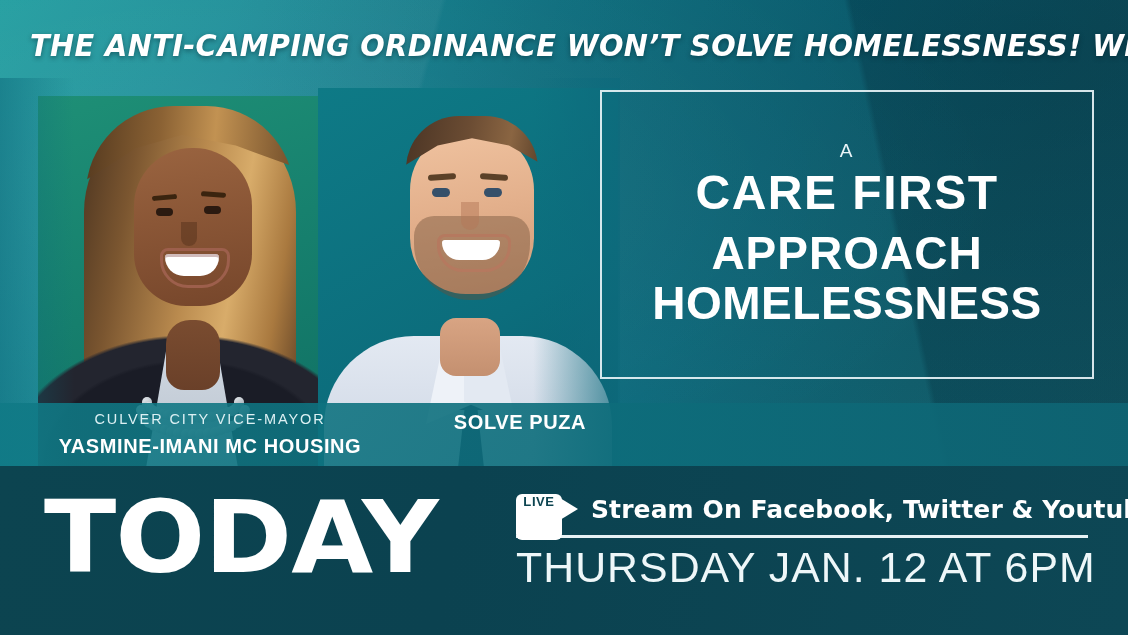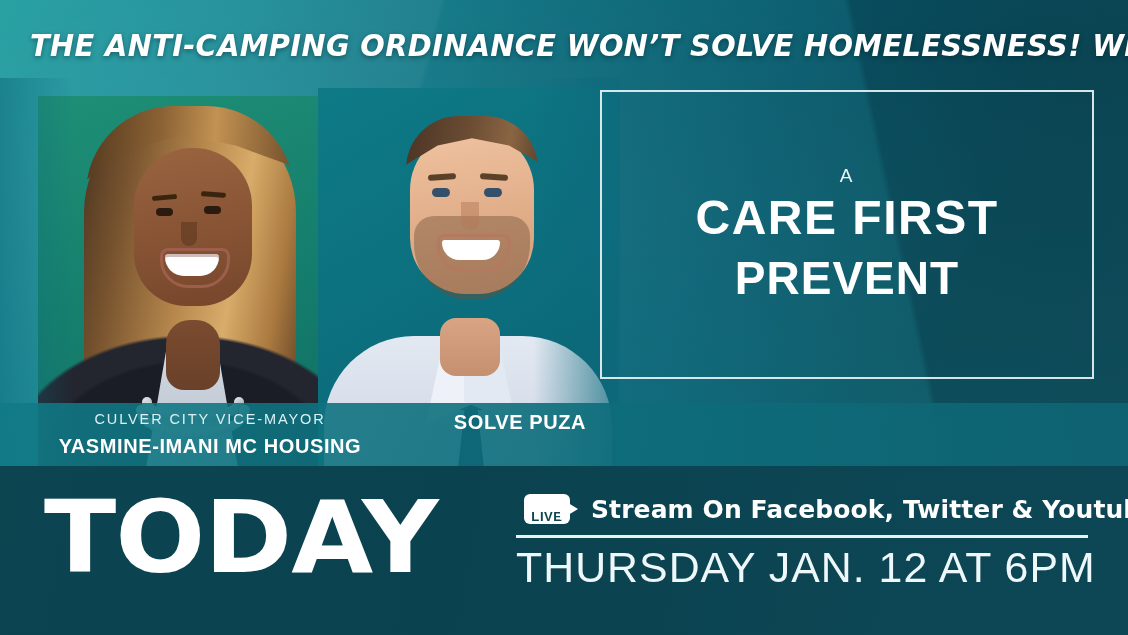--- a/index.html
+++ b/index.html
@@ -167,23 +167,23 @@
     font-family:"DejaVu Sans",sans-serif;
     font-size:100px;font-weight:700;color:#fff;line-height:1;
     letter-spacing:-1px;transform:scaleX(1.06);transform-origin:left top;
   }
   .streamwrap{position:absolute;left:516px;top:28px;width:572px;}
   .streamrow{display:flex;align-items:center;gap:13px;}
   .livebadge{
     position:relative;width:62px;height:30px;flex:0 0 auto;
   }
   .live-rect{
-    position:absolute;left:8px;top:0;width:46px;height:30px;
+    position:absolute;left:0;top:0;width:46px;height:46px;
     background:#fff;border-radius:6px;
-    display:flex;align-items:flex-end;justify-content:center;
+    display:flex;align-items:flex-start;justify-content:center;
   }
   .live-rect span{
     font-size:13px;font-weight:700;color:#0c4450;letter-spacing:.6px;
     font-family:"Liberation Sans",sans-serif;
   }
   .live-lens{
     position:absolute;left:44px;top:4px;width:0;height:0;
     border-top:11px solid transparent;border-bottom:11px solid transparent;
     border-left:18px solid #fff;
   }
@@ -294,21 +294,22 @@
       <div class="pm-smile"></div>
       <div class="pm-lip"></div>
     </div>
 
   </div>
   <div class="photo-fade"></div>
 
   <div class="msgbox">
     <div class="msg-a">A</div>
     <div class="msg-care">CARE FIRST</div>
-    <div class="msg-prevent">PREVENT</div>
+    <div class="msg-prevent">APPROACH</div>
+    <div class="msg-homeless">HOMELESSNESS</div>
   </div>
 
   <div class="nameband">
     <div class="nb-inner">
       <div class="speaker sp1">
         <div class="sp-role">CULVER CITY VICE-MAYOR</div>
         <div class="sp-name">YASMINE-IMANI MC HOUSING</div>
       </div>
       <div class="speaker sp2">
         <div class="sp-name">SOLVE PUZA</div>

